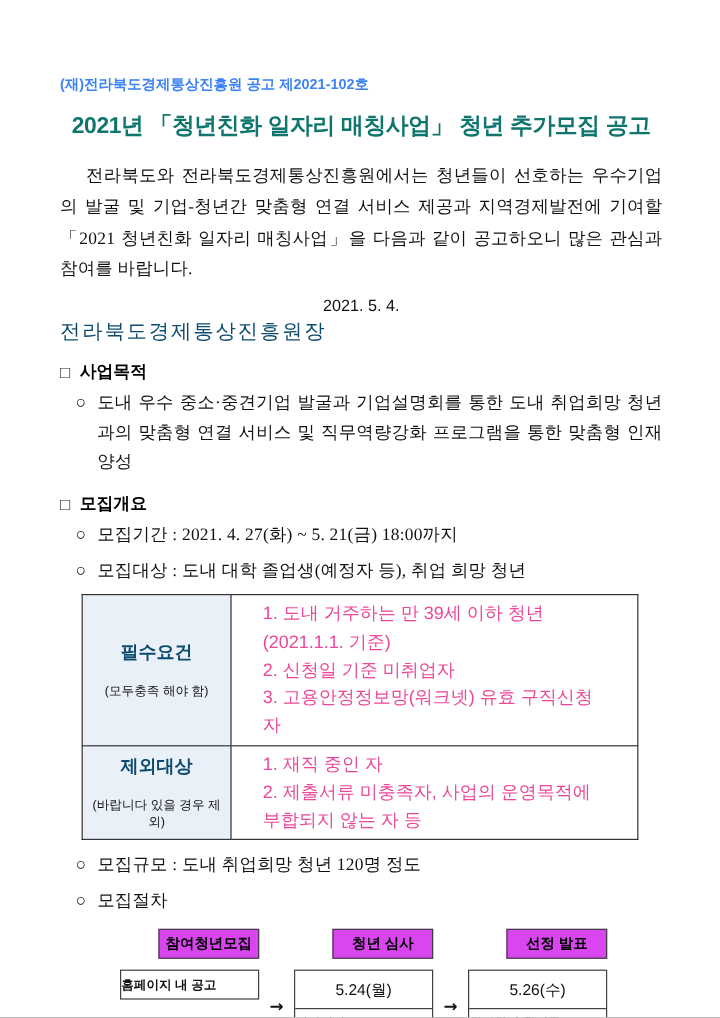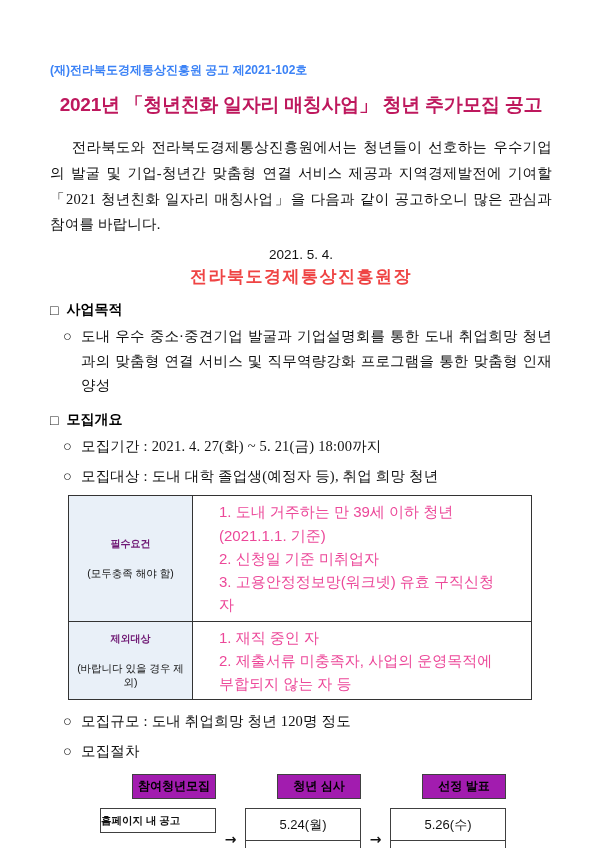--- a/index.html
+++ b/index.html
@@ -7,30 +7,30 @@
   .page {
     width:600px; height:848px; margin:0 auto; background:#ffffff;
     padding:62px 48px 0 50px; overflow:hidden; position:relative;
     font-family:"Liberation Serif","DejaVu Serif",serif; color:#1a1a1a;
   }
 
   .notice-no { font-family:"Liberation Sans","DejaVu Sans",sans-serif; font-weight:bold; font-size:12px; color:#3b82f6; }
 
   .doc-title {
     font-family:"Liberation Sans","DejaVu Sans",sans-serif; font-weight:800;
-    font-size:19px; text-align:center; margin-top:13px; letter-spacing:-0.3px; color:#be185d;
+    font-size:19px; text-align:center; margin-top:13px; letter-spacing:-0.3px; color:#0f766e;
   }
 
   .intro {
     margin-top:17px; font-size:14.5px; line-height:1.78; text-align:justify;
     text-indent:1.5em; letter-spacing:0.2px; word-break:break-all; color:#111;
   }
 
   .date-line { text-align:center; margin-top:9px; font-size:13.5px; font-family:"Liberation Sans","DejaVu Sans",sans-serif; color:#111; }
-  .issuer { text-align:center; margin-top:3px; font-family:"Liberation Sans","DejaVu Sans",sans-serif; font-weight:700; font-size:17px; letter-spacing:1.5px; color:#ef4444; }
+  .issuer { text-align:left; margin-top:3px; font-family:"Liberation Sans","DejaVu Sans",sans-serif; font-weight:400; font-size:17px; letter-spacing:1.5px; color:#0c4a6e; }
 
   .section-heading {
     margin-top:19px; padding:0 0 7px 14px;
     border-bottom:3px solid #7aa7d8;
     font-family:"Liberation Sans","DejaVu Sans",sans-serif; font-size:18px; color:#000;
   }
   .section-heading .numeral { font-weight:600; margin-right:6px; }
   .section-heading .stitle { font-weight:800; letter-spacing:0.5px; }
 
   .subhead {
@@ -46,28 +46,28 @@
   .obullet .marker { margin-right:9px; flex:0 0 auto; }
   .obullet .btext { flex:1; text-align:justify; word-break:break-all; }
   .obullet.single .btext { text-align:left;font-family:Liberation Serif, serif; }
 
   .req-table {
     width:464px; margin:7px 0 0 18px; border-collapse:collapse;
     font-family:"Liberation Sans","DejaVu Sans",sans-serif;
   }
   .req-table td { border:1.4px solid #333; }
   .req-table .hcell { width:124px; background:#e9f0f8; text-align:center; vertical-align:middle; padding:5px 2px; }
-  .req-table .htitle { font-weight:800; font-size:10px; color:#701a75; }
+  .req-table .htitle { font-weight:800; font-size:15px; color:#0c4a6e; }
   .req-table .hsub { font-size:10.5px; margin-top:16px; color:#111; }
   .req-table .bcell { padding:4px 26px; font-size:15px; line-height:1.55; color:#ec4899; }
 
   .process { display:flex; align-items:flex-start; margin:10px 0 0 50px; }
   .step { width:116px; }
   .step-header {
-    background:#a21caf; border:1.5px solid #404040; text-align:center;
+    background:#d946ef; border:1.5px solid #404040; text-align:center;
     font-family:"Liberation Sans","DejaVu Sans",sans-serif; font-weight:800; font-size:12px;
     padding:3px 0; color:#000;margin-left:32px;
   }
   .step-box { margin-top:9px; border:1.5px solid #404040; background:#fff; }
   .step-period {
     text-align:center; padding:7px 0 6px; font-size:13px; border-bottom:1.2px solid #404040;
     font-family:"Liberation Sans","DejaVu Sans",sans-serif; color:#111;
   }
   .step-desc { padding:5px 0 4px; font-family:"Liberation Sans","DejaVu Sans",sans-serif; font-weight:700; font-size:10.5px; color:#111; }
   .arrow { width:29px; text-align:center; margin-top:57px; font-size:14px; font-weight:bold; font-family:"DejaVu Sans",sans-serif; color:#111; }

